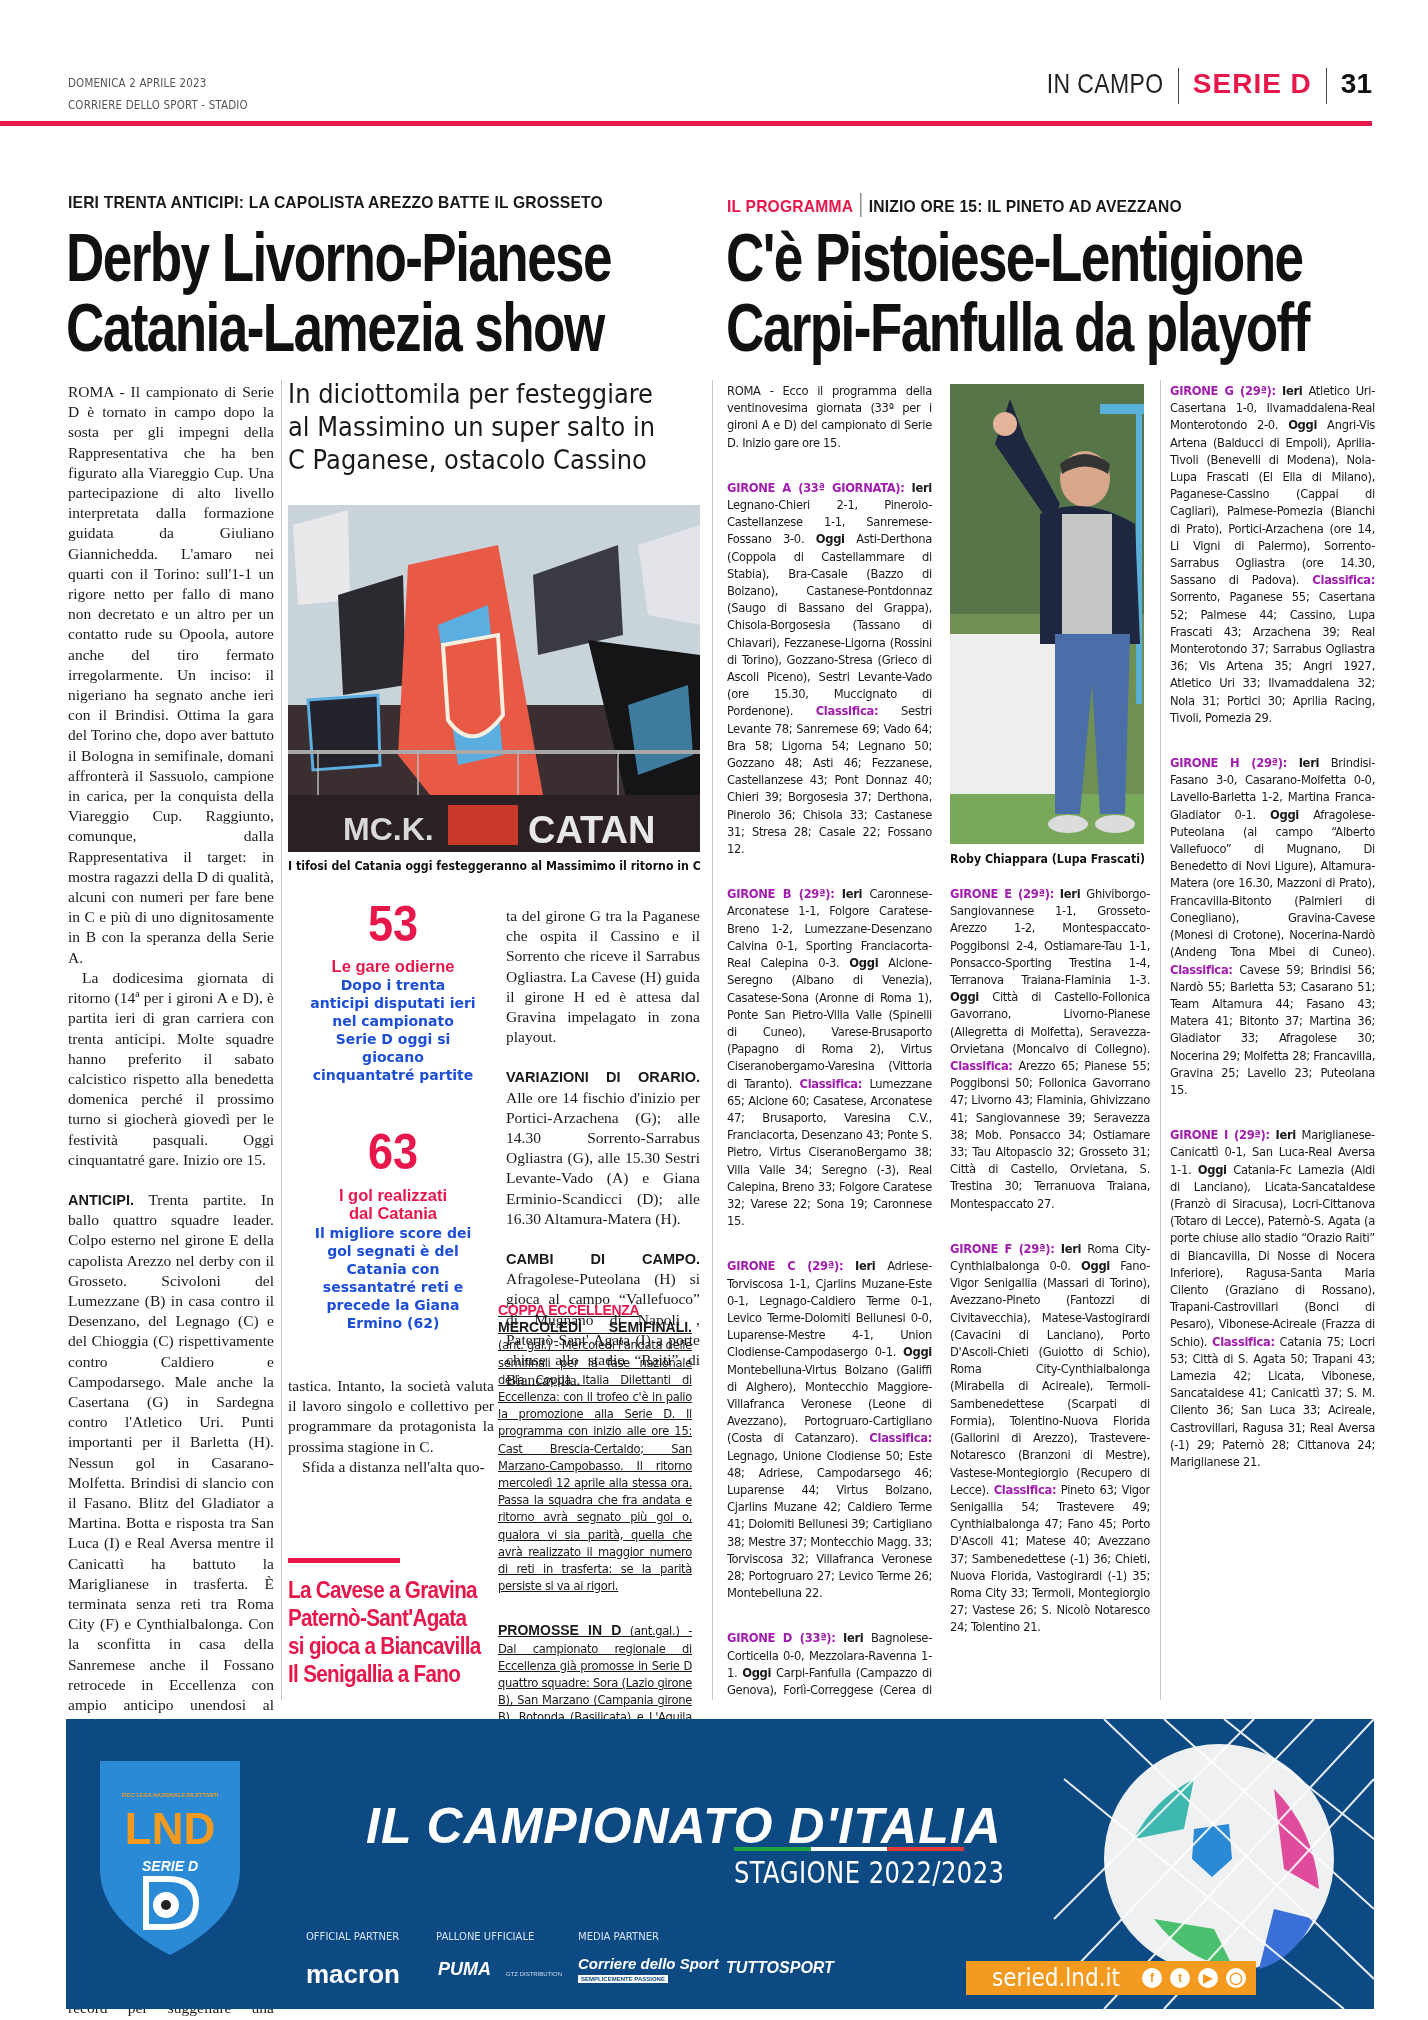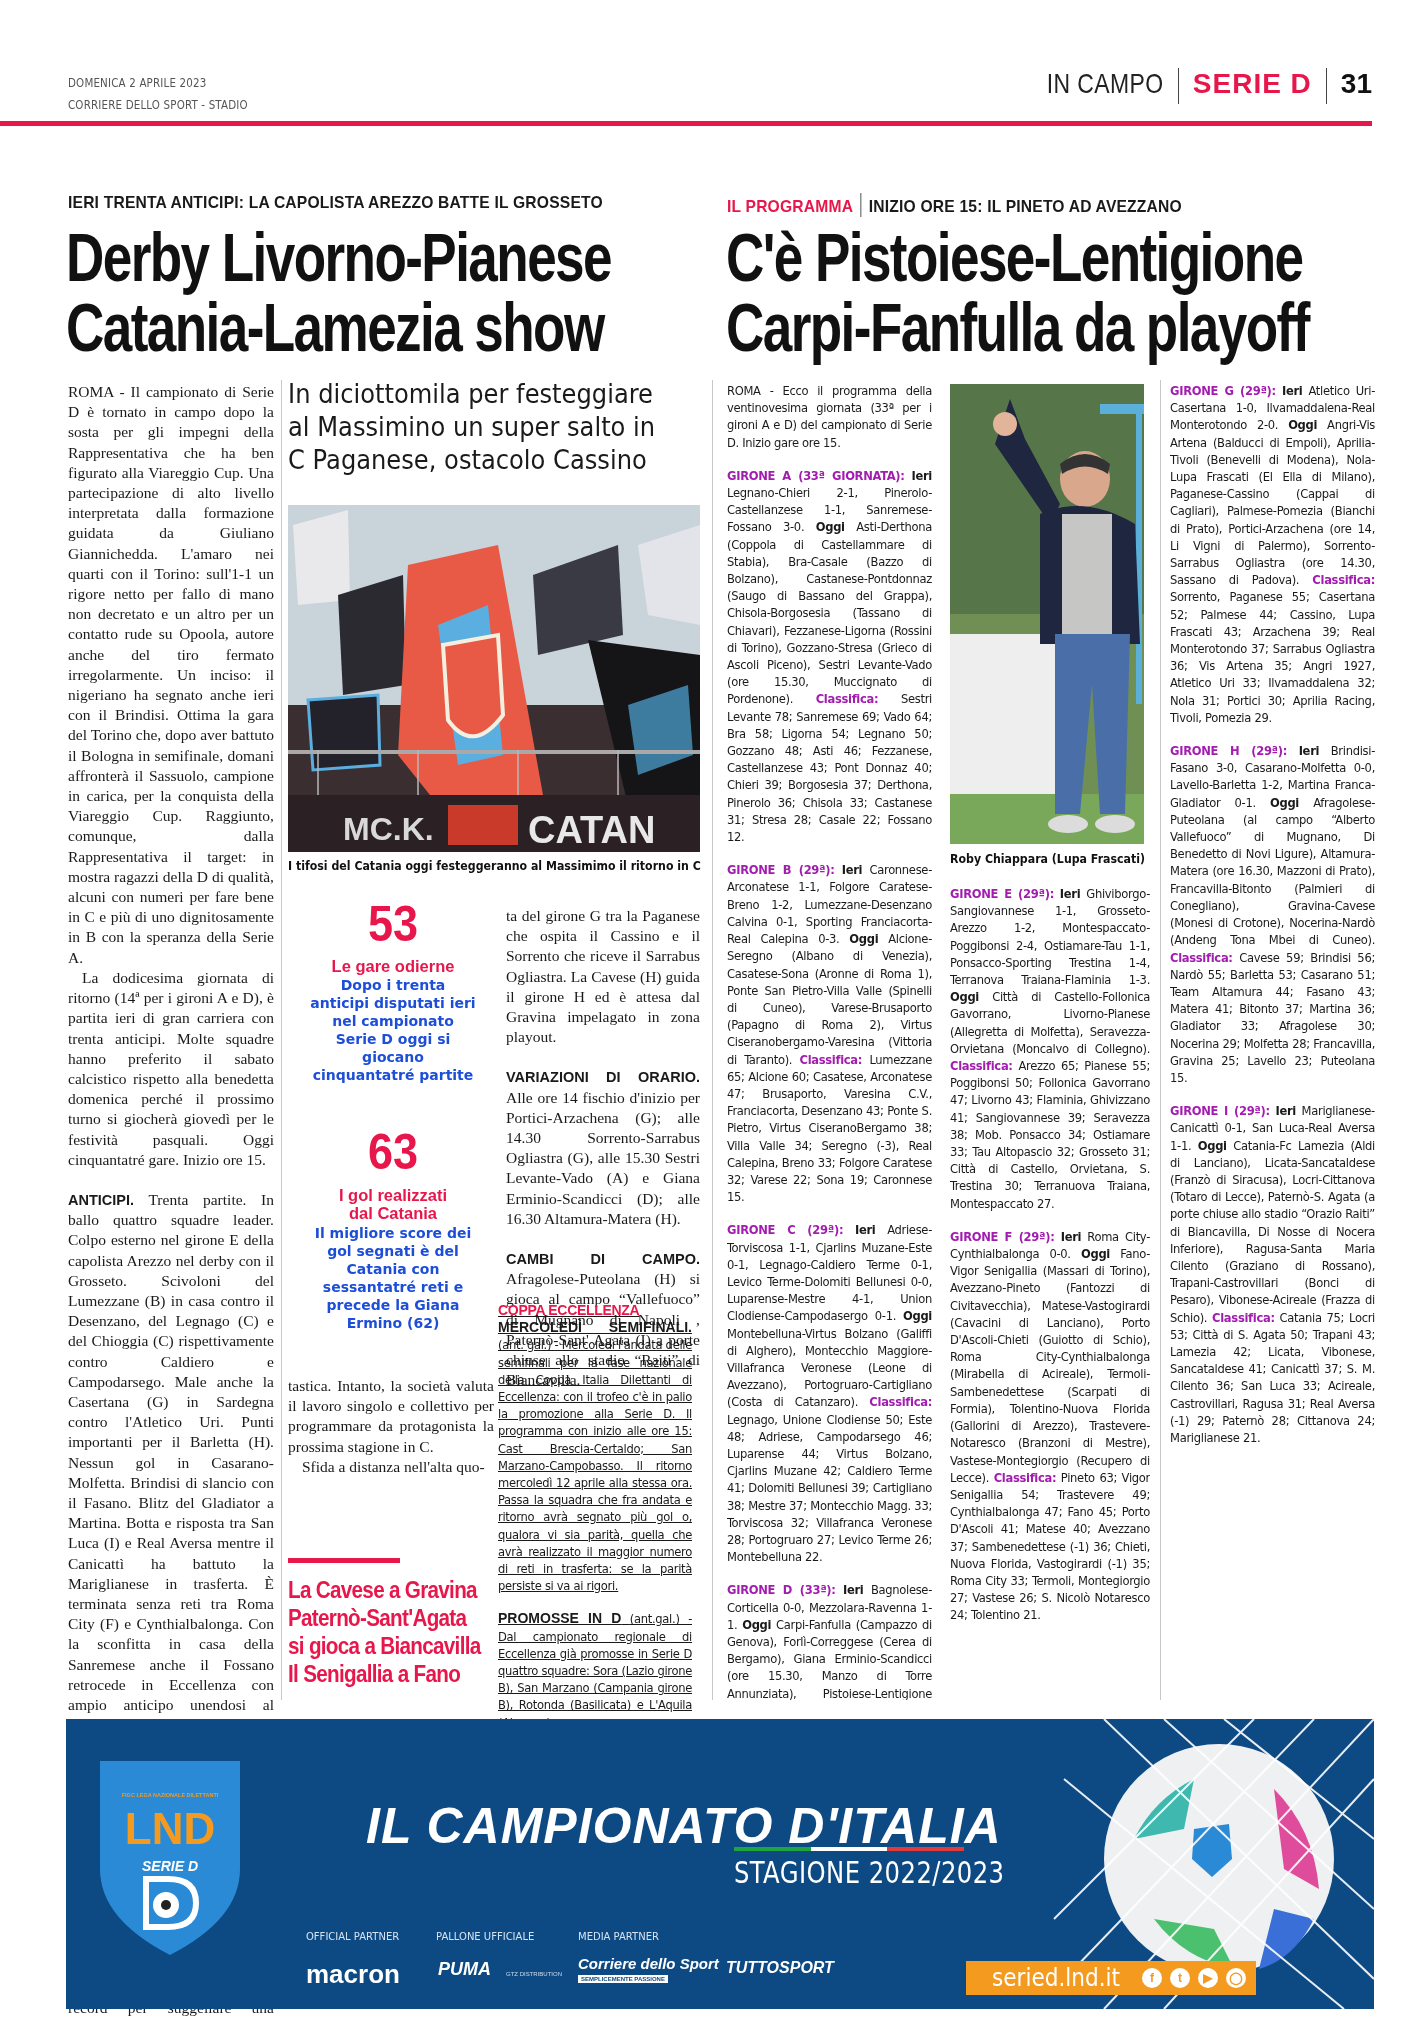--- a/index.html
+++ b/index.html
@@ -34,21 +34,21 @@
   .caption { position: absolute; font-family: "DejaVu Sans", sans-serif; font-weight: bold; font-size: 12.5px; color: #111; transform: scaleX(0.88); transform-origin: left; white-space: nowrap; }
 
   .stat-num { position: absolute; left: 288px; width: 210px; text-align: center; font-family: "Liberation Sans", sans-serif; font-weight: bold; font-size: 50px; color: #e8174b; line-height: 52px; transform: scaleX(0.9); }
   .stat-title { position: absolute; left: 288px; width: 210px; text-align: center; font-family: "Liberation Sans", sans-serif; font-weight: bold; font-size: 16.5px; color: #e8174b; line-height: 18px; }
   .stat-text { position: absolute; left: 288px; width: 210px; text-align: center; font-family: "DejaVu Sans", sans-serif; font-weight: bold; font-size: 14px; color: #1d4ed8; line-height: 18px; }
 
   .box-rule { position: absolute; left: 288px; top: 1558px; width: 112px; height: 5px; background: #e8174b; }
   .box-head { position: absolute; left: 288px; top: 1576px; width: 220px; font-family: "Liberation Sans", sans-serif; font-weight: bold; font-size: 24px; line-height: 28px; color: #e8174b; letter-spacing: -0.8px; transform: scaleX(0.86); transform-origin: left; white-space: nowrap; }
 
   .sans-col { position: absolute; font-family: "DejaVu Sans Condensed", "DejaVu Sans", sans-serif; font-size: 12.8px; line-height: 17.2px; text-align: justify; color: #1a1a1a; letter-spacing: -0.3px; }
-  .sans-col p + p { margin-top: 16px; }
+  .sans-col p + p { margin-top: 28px; }
   .sans-col .r { color: #a21caf; font-weight: bold; }
   .sans-col b { font-weight: bold; }
   .sans-col .run { font-weight: bold; font-size: 14px; font-family: "Liberation Sans", sans-serif; letter-spacing: 0; }
   .sans-col .coppa-k { display: block; color: #e8174b; font-weight: bold; font-size: 14px; font-family: "Liberation Sans", sans-serif; }
 
   .photo2 { position: absolute; left: 950px; top: 384px; width: 194px; height: 460px; overflow: hidden; background: linear-gradient(180deg, #7a9a5a 0%, #5a7b4c 30%, #c8c9c2 55%, #a5b29a 80%, #6e9a52 100%); }
 
   .col-rule { position: absolute; width: 1px; background: #c8c8c8; }
 
   

